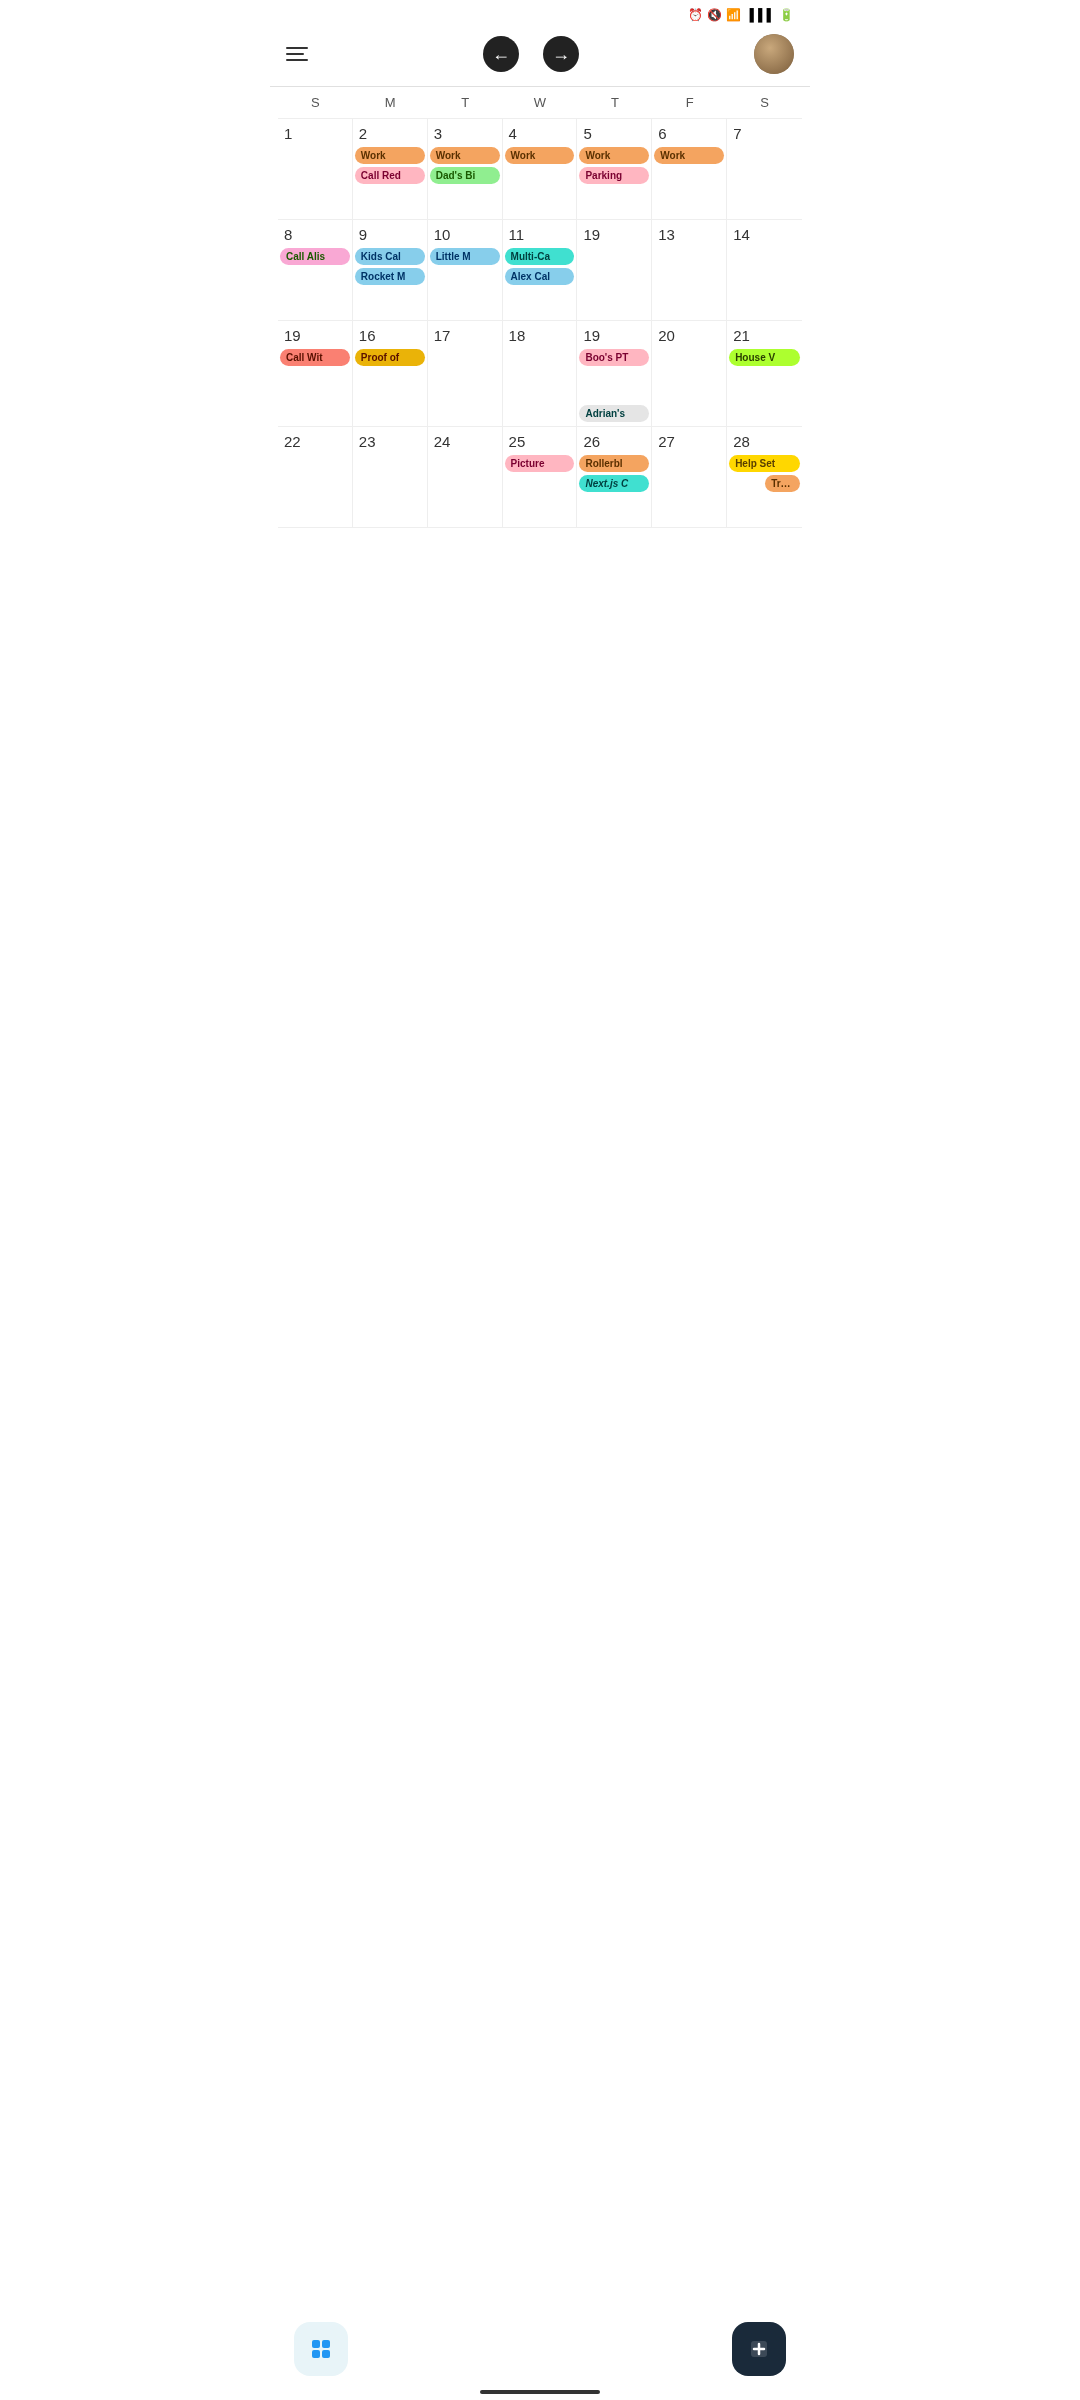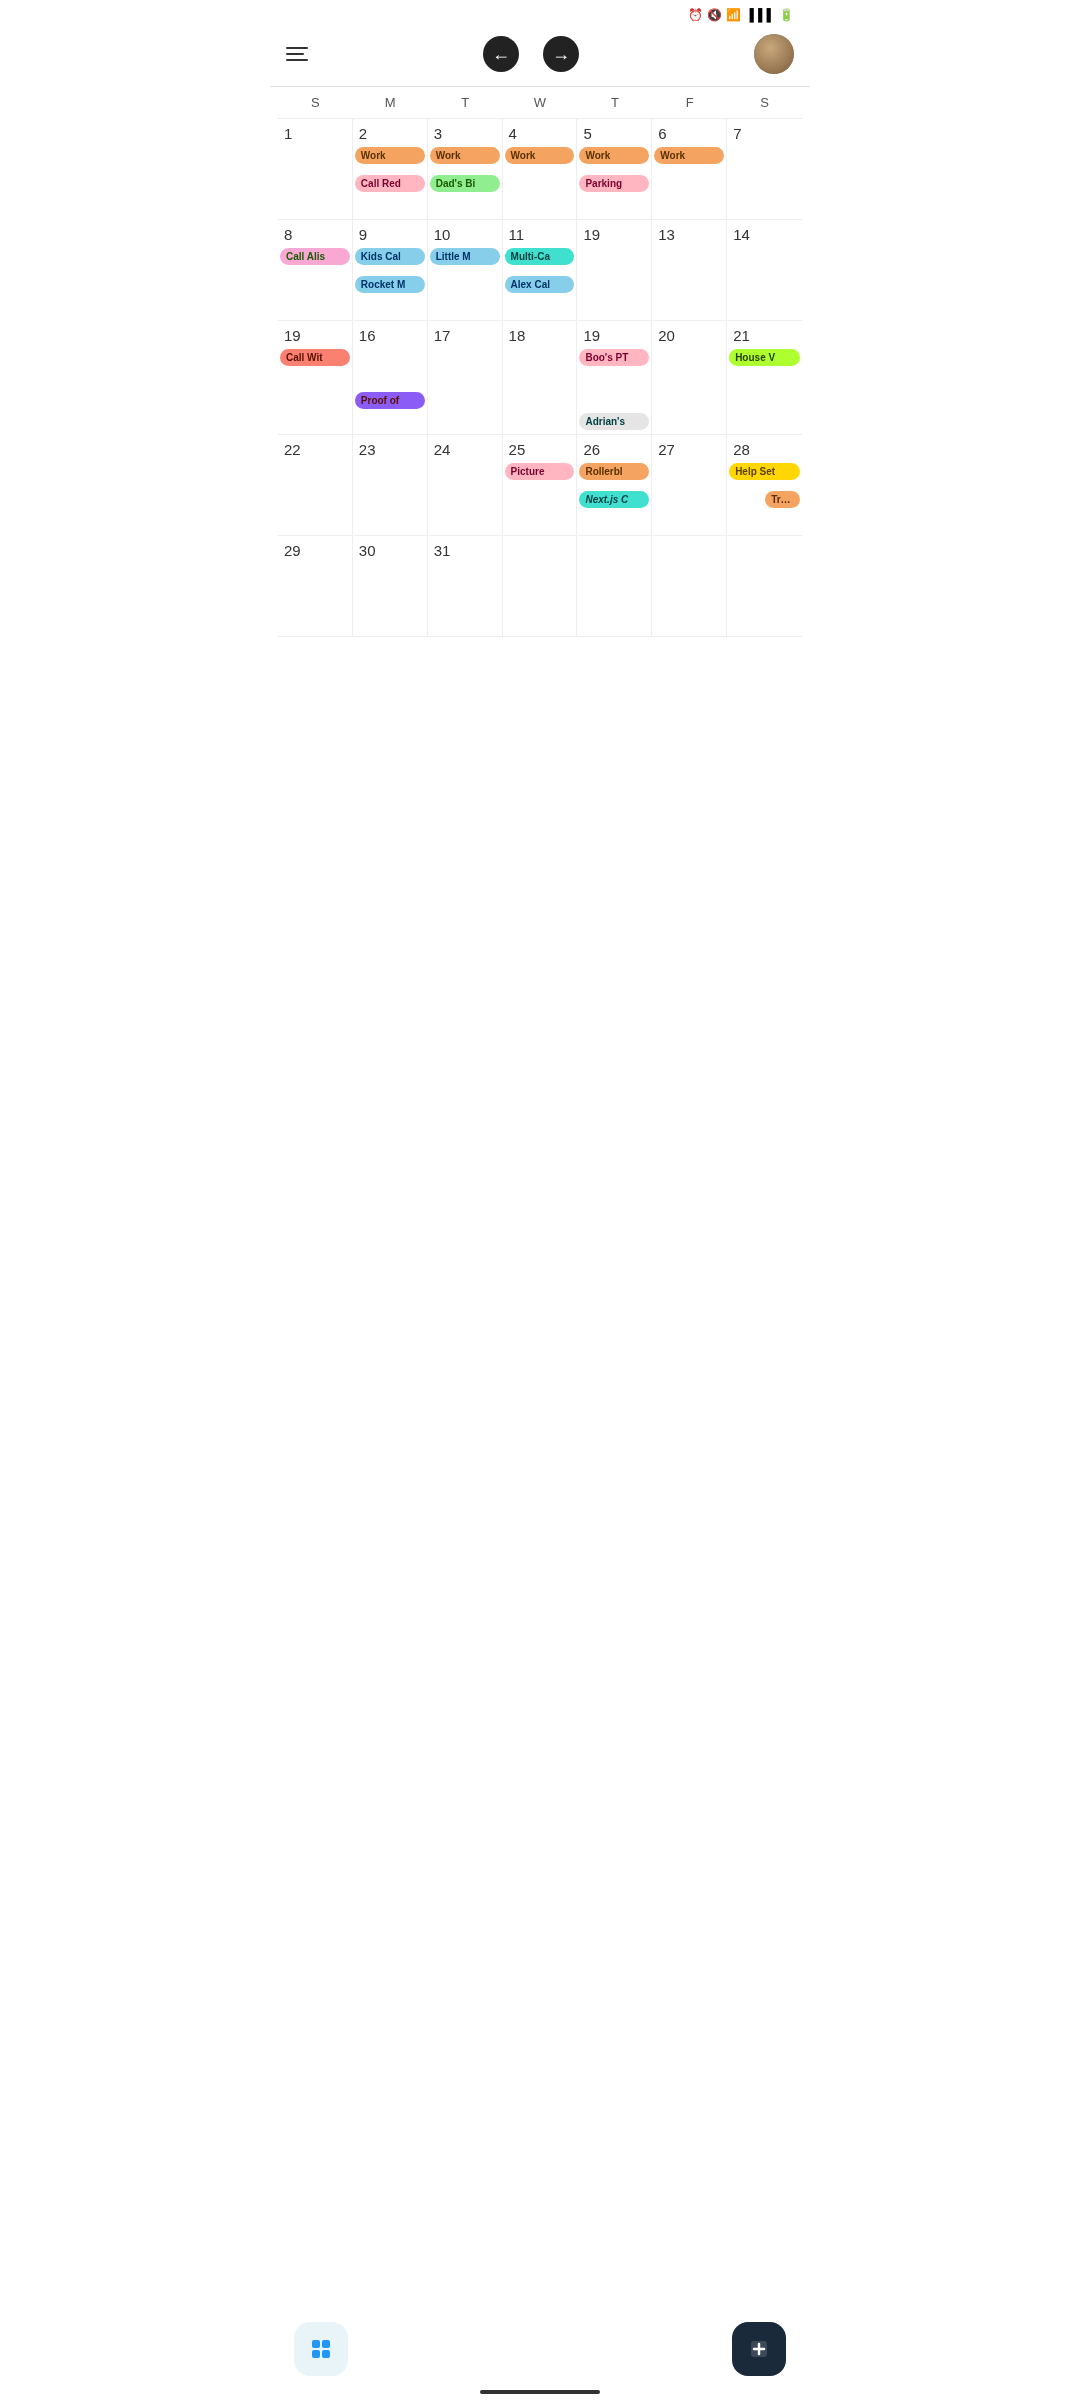--- a/index.html
+++ b/index.html
@@ -98,21 +98,21 @@
       overflow: hidden;
     }
     .day-cell:last-child { border-right: none; }
     .day-num {
       font-size: 15px;
       color: #333;
       margin-bottom: 3px;
       padding: 2px 4px;
       font-weight: 400;
     }
-    .events { display: flex; flex-direction: column; gap: 11px; }
+    .events { display: flex; flex-direction: column; gap: 3px; }
     .event-chip {
       font-size: 10px;
       font-weight: 600;
       padding: 3px 6px;
       border-radius: 12px;
       white-space: nowrap;
       overflow: hidden;
       text-overflow: ellipsis;
       max-width: 100%;
     }
@@ -281,21 +281,21 @@
       <div class="week-row">
         <div class="day-cell">
           <div class="day-num">19</div>
           <div class="events">
             <div class="event-chip" style="background: rgb(250, 128, 114); color: rgb(90, 16, 0);">Call Wit</div>
           </div>
         </div>
         <div class="day-cell">
           <div class="day-num">16</div>
           <div class="events">
-            <div class="event-chip" style="background: #8b5cf6; color: rgb(90, 16, 0); margin-top: 43px;">Proof of</div>
+            <div class="event-chip" style="background: #eab308; color: rgb(90, 16, 0);">Proof of</div>
           </div>
         </div>
         <div class="day-cell">
           <div class="day-num">17</div>
         </div>
         <div class="day-cell">
           <div class="day-num">18</div>
         </div>
         <div class="day-cell">
           <div class="day-num">19</div>
@@ -340,35 +340,20 @@
         <div class="day-cell">
           <div class="day-num">27</div>
         </div>
         <div class="day-cell">
           <div class="day-num">28</div>
           <div class="events">
             <div class="event-chip" style="background: rgb(255, 215, 0); color: rgb(90, 64, 0);">Help Set</div>
             <div class="event-chip" style="background: rgb(244, 164, 96); color: rgb(90, 48, 0); margin-left: 36px;">Trunk or</div>
           </div>
         </div>
-      </div>
-      <div class="week-row">
-        <div class="day-cell">
-          <div class="day-num">29</div>
-        </div>
-        <div class="day-cell">
-          <div class="day-num">30</div>
-        </div>
-        <div class="day-cell">
-          <div class="day-num">31</div>
-        </div>
-        <div class="day-cell"></div>
-        <div class="day-cell"></div>
-        <div class="day-cell"></div>
-        <div class="day-cell"></div>
       </div>
     </div>
 </div>
 
 <div class="bottom-bar">
   <button class="bottom-btn bottom-btn-grid">
     <svg width="24" height="24" viewBox="0 0 24 24" fill="none">
       <rect x="3" y="3" width="8" height="8" rx="2" fill="#2196f3"></rect>
       <rect x="13" y="3" width="8" height="8" rx="2" fill="#2196f3"></rect>
       <rect x="3" y="13" width="8" height="8" rx="2" fill="#2196f3"></rect>

